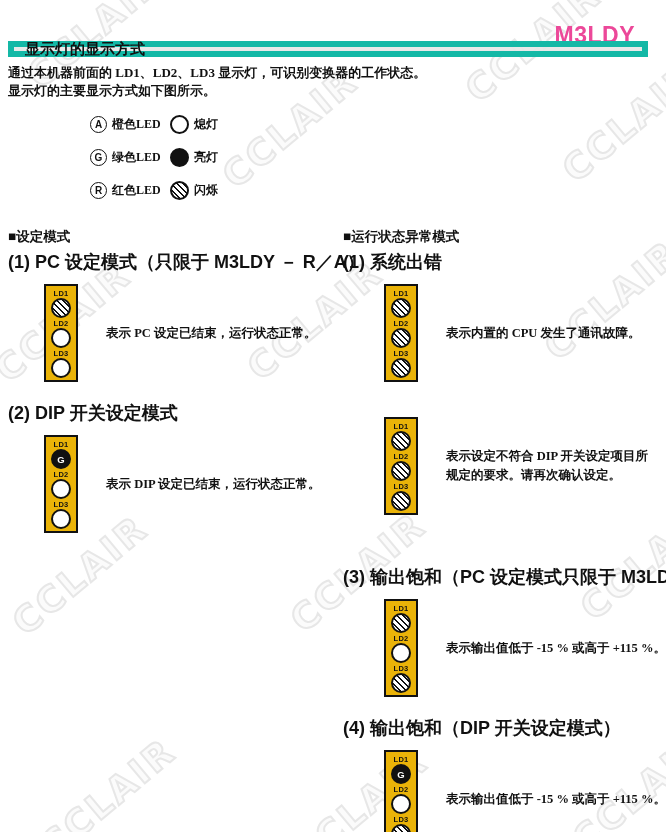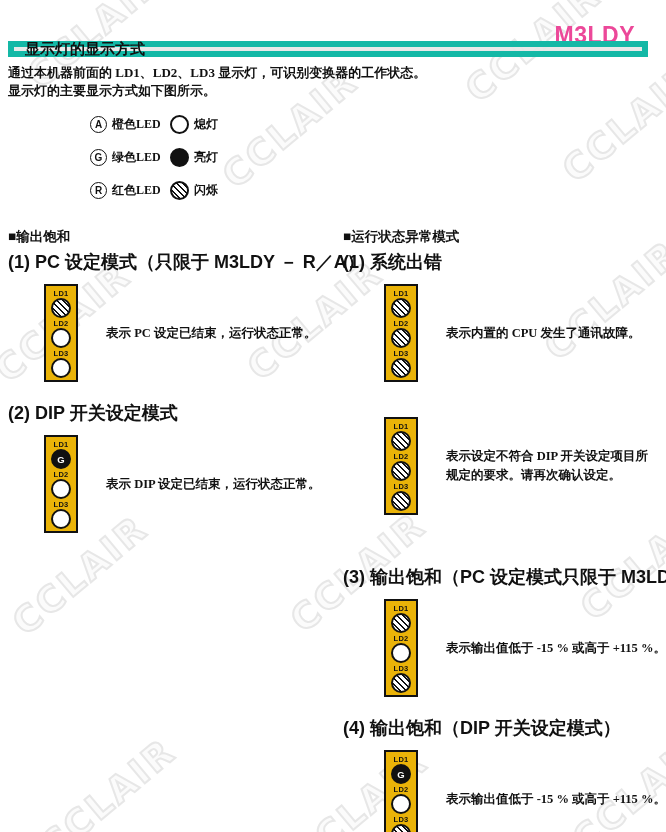--- a/index.html
+++ b/index.html
@@ -139,21 +139,21 @@
           </span>
           <span class="legend-cell">
             <span class="circle legend-state flash"></span>
             <span class="legend-label">闪烁</span>
           </span>
         </div>
       </div>
 
     <div id="columns" class="columns">
         <div class="col">
-          <div class="col-heading">■输出饱和</div>
+          <div class="col-heading">■设定模式</div>
           <div class="block">
             <div class="block-title">(1) PC 设定模式（只限于 M3LDY － R／A）</div>
             <div class="panel-row">
               <div class="led-panel">
                 <div class="led-unit">
                   <div class="led-label">LD1</div>
                   <div class="circle flash"></div>
                 </div>
                 <div class="led-unit">
                   <div class="led-label">LD2</div>

